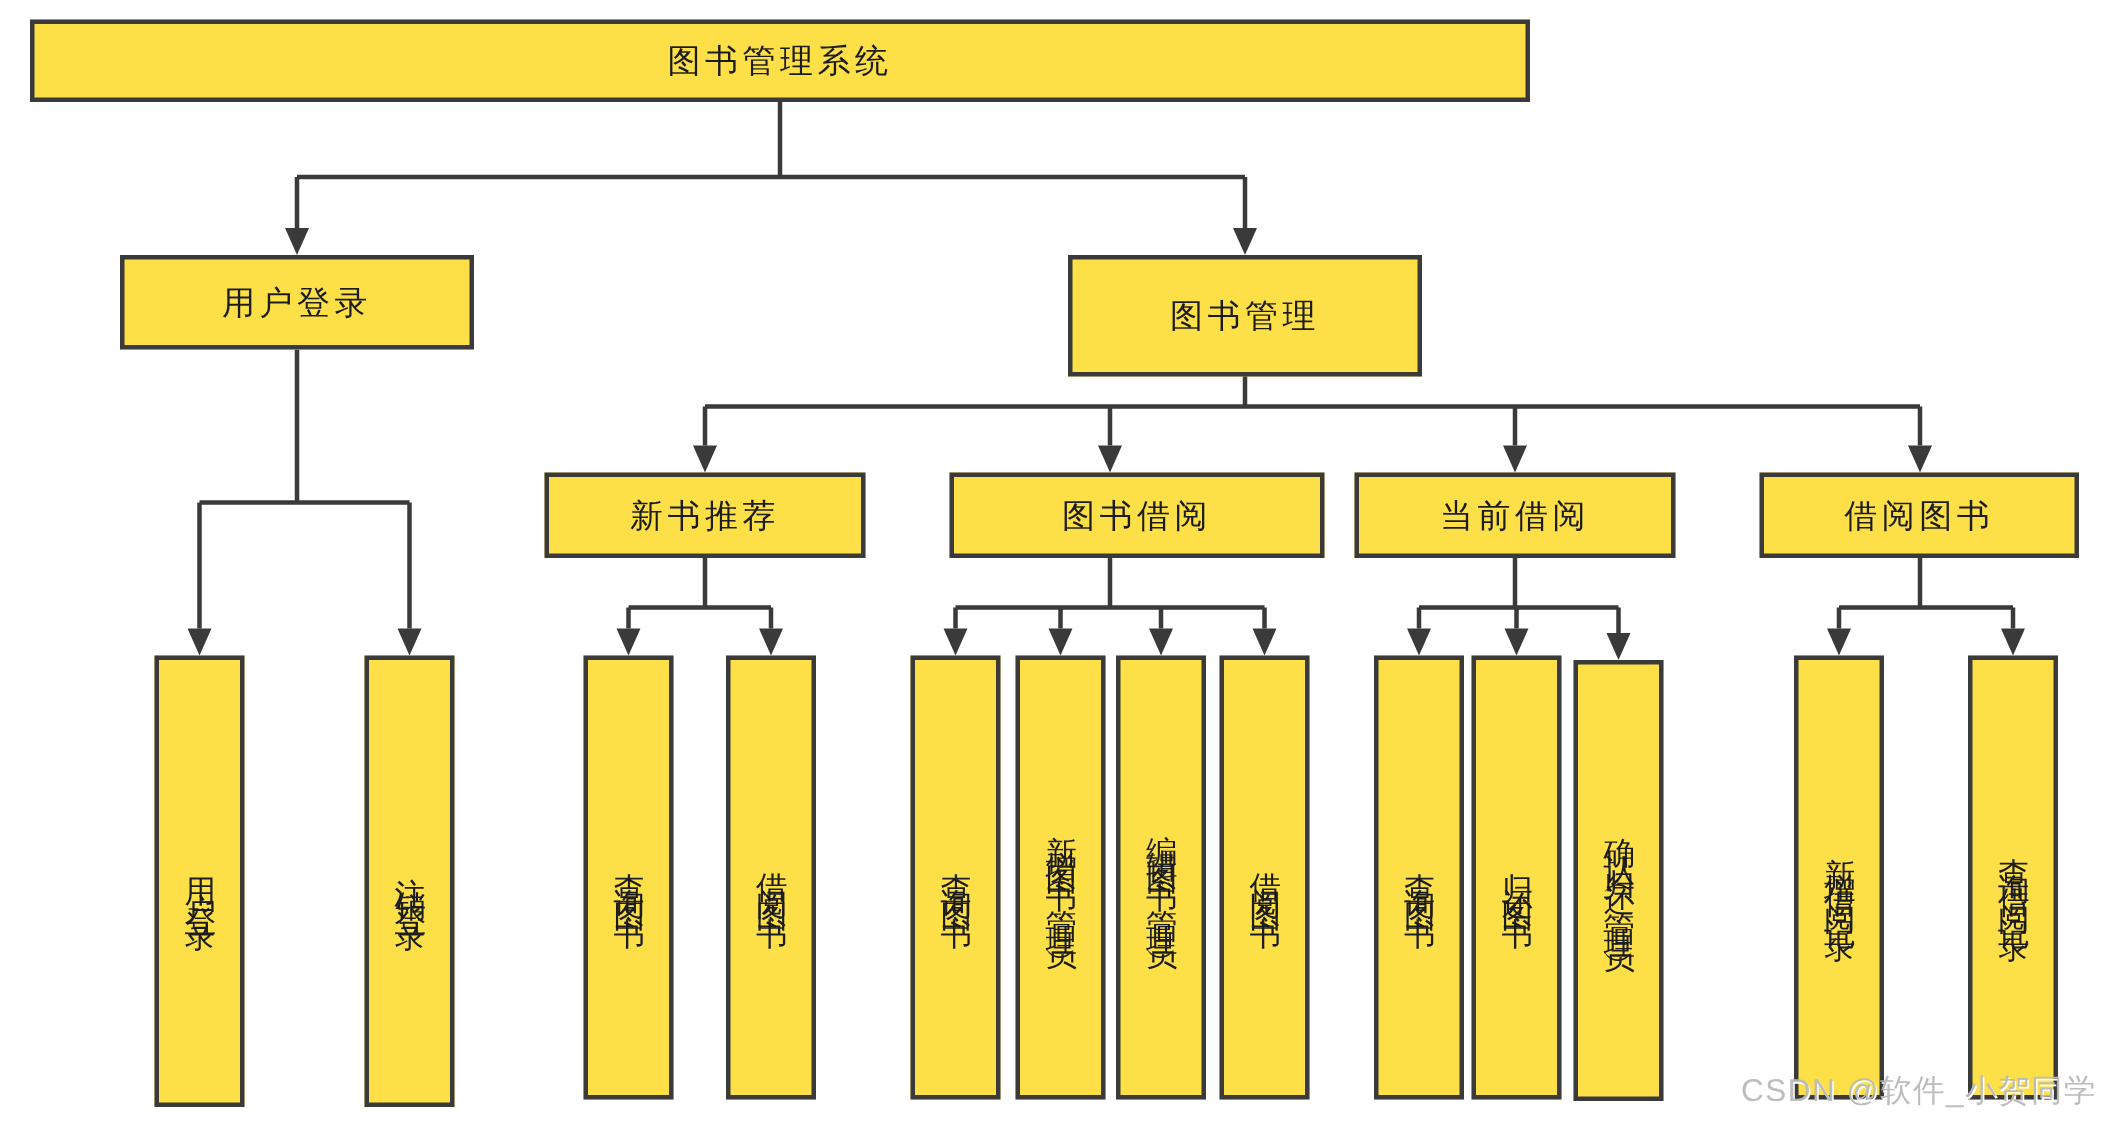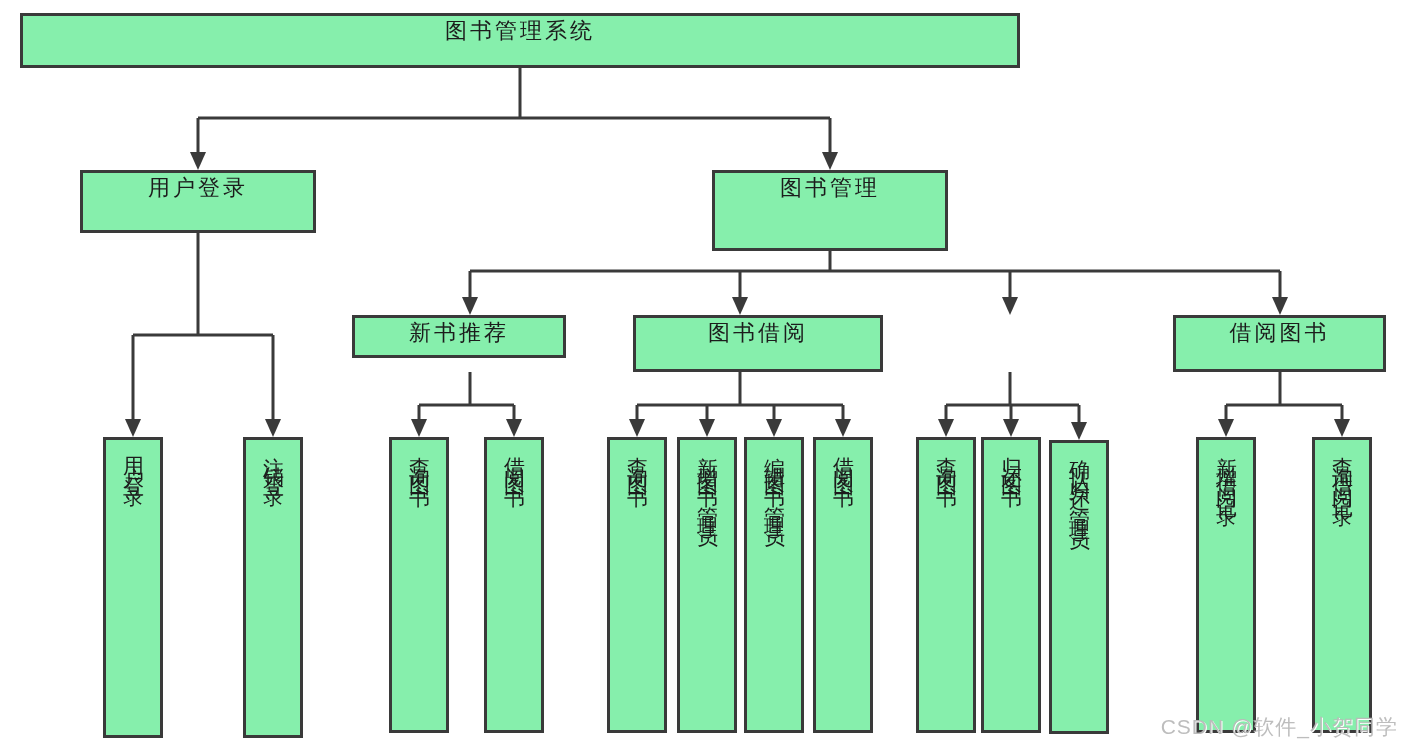--- a/index.html
+++ b/index.html
@@ -4,22 +4,22 @@
 <style>
   html,body{margin:0;padding:0;background:#ffffff;}
   .canvas{
     position:relative;width:1405px;height:747px;background:#ffffff;
     font-family:"Liberation Serif",serif;overflow:hidden;
   }
   .connectors{position:absolute;left:0;top:0;width:1405px;height:747px;}
   .connectors path{stroke:#3a3a3a;stroke-width:3;fill:none;}
   .connectors polygon{fill:#3a3a3a;stroke:none;}
   .hbox,.vbox{
-    position:absolute;box-sizing:border-box;border:3px solid #3a3a3a;background:#86efac;
-    display:flex;justify-content:center;color:#1c1c1c;
+    position:absolute;box-sizing:border-box;border:3px solid #3a3a3a;background:#fde047;
+    display:flex;align-items:center;justify-content:center;color:#1c1c1c;
   }
   .hbox span{font-size:22px;letter-spacing:3px;white-space:nowrap;}
   .vbox span{
     writing-mode:vertical-rl;font-size:21px;letter-spacing:10px;line-height:1;
     white-space:nowrap;
   }
   .watermark{
     position:absolute;right:7px;bottom:6px;
     font-family:"Liberation Sans",sans-serif;font-size:21px;
     color:rgba(185,185,185,0.95);text-shadow:1px 1px 0 #ffffff;letter-spacing:1px;
@@ -77,25 +77,28 @@
     <span>图书管理系统</span>
   </div>
 
   <div class="hbox" style="left:80px;top:170px;width:236px;height:63px">
     <span>用户登录</span>
   </div>
   <div class="hbox" style="left:712px;top:170px;width:236px;height:81px">
     <span>图书管理</span>
   </div>
 
-  <div class="hbox" style="left:352px;top:315px;width:214px;height:43px">
+  <div class="hbox" style="left:363px;top:315px;width:214px;height:57px">
     <span>新书推荐</span>
   </div>
   <div class="hbox" style="left:633px;top:315px;width:250px;height:57px">
     <span>图书借阅</span>
+  </div>
+  <div class="hbox" style="left:903px;top:315px;width:214px;height:57px">
+    <span>当前借阅</span>
   </div>
   <div class="hbox" style="left:1173px;top:315px;width:213px;height:57px">
     <span>借阅图书</span>
   </div>
 
   <div class="vbox" style="left:103px;top:437px;width:60px;height:301px">
     <span>用户登录</span>
   </div>
   <div class="vbox" style="left:243px;top:437px;width:60px;height:301px">
     <span>注销登录</span>

